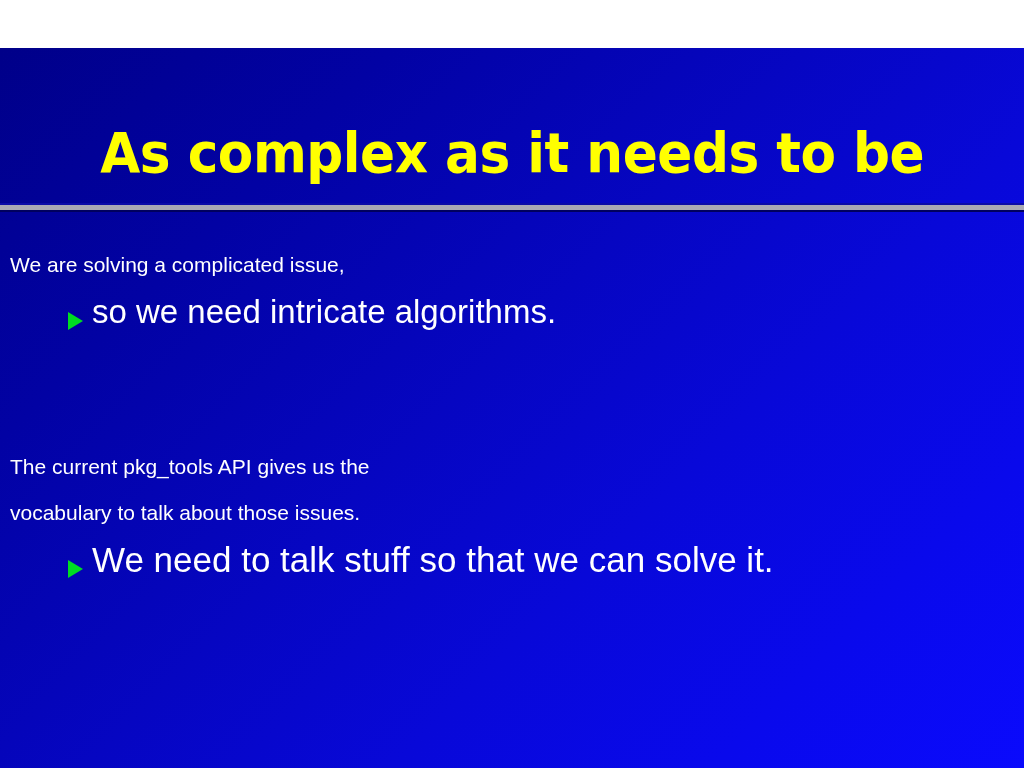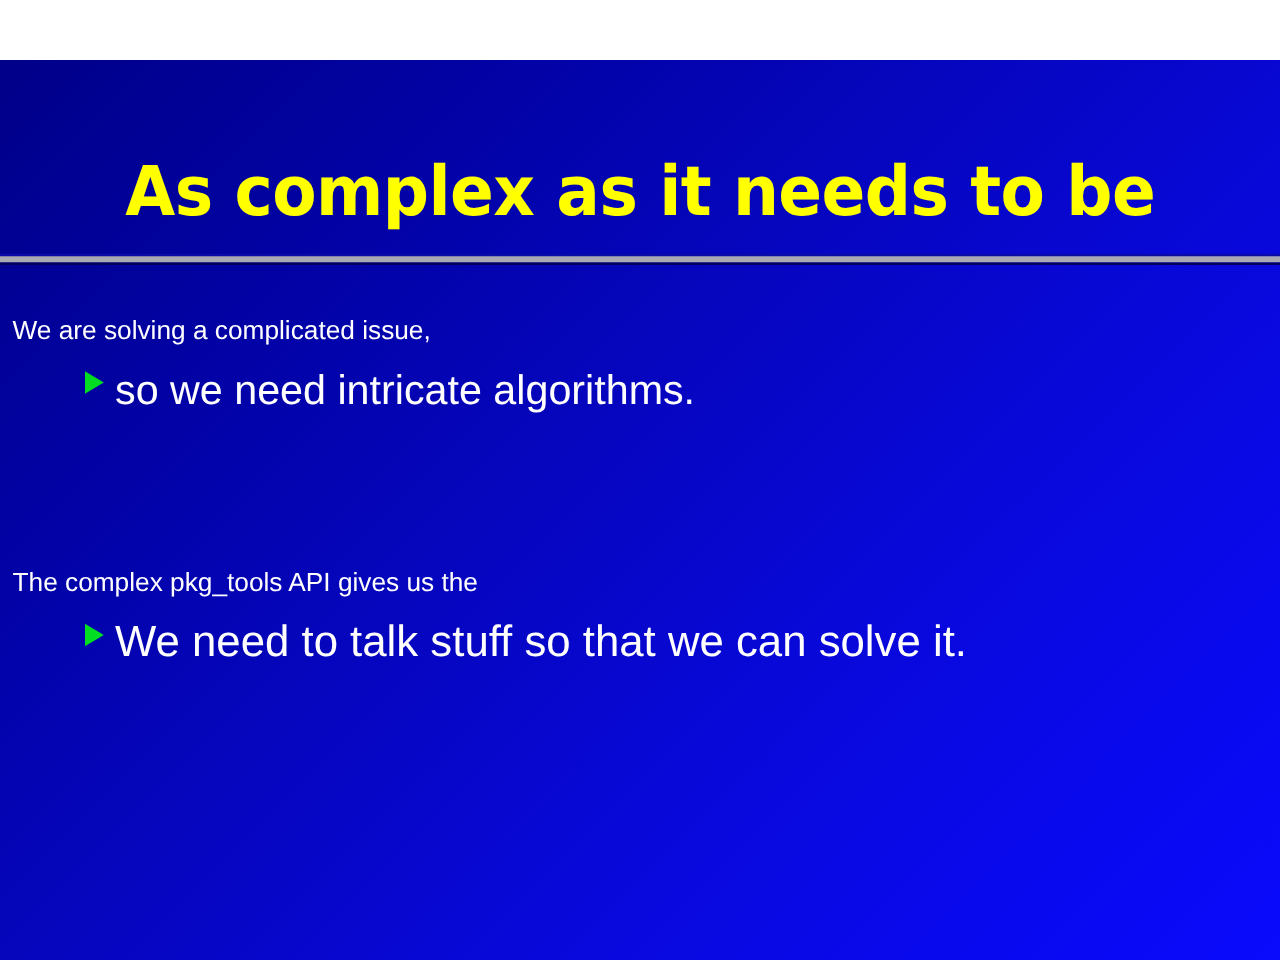--- a/index.html
+++ b/index.html
@@ -98,21 +98,21 @@
     padding-left: 10px;
     white-space: nowrap;
   }
 
   .spacer {
     height: 108px;
   }
 
   .bullet-line {
     display: flex;
-    align-items: center;
+    align-items: flex-end;
     padding-left: 68px;
     color: #ffffff;
     line-height: 48px;
     white-space: nowrap;
   }
   .bullet-line.lvl-a { font-size: 33px; }
   .bullet-line.lvl-b { font-size: 35px; }
 
   .bullet-marker {
     flex: none;
@@ -148,21 +148,22 @@
 
     <div class="para">We are solving a complicated issue,</div>
 
     <div class="bullet-line lvl-a">
       <span class="bullet-marker"></span>
       <span class="bullet-text">so we need intricate algorithms.</span>
     </div>
 
     <div class="spacer"></div>
 
-    <div class="para">The complex pkg_tools API gives us the</div>
+    <div class="para">The current pkg_tools API gives us the</div>
+    <div class="para">vocabulary to talk about those issues.</div>
 
     <div class="bullet-line lvl-b">
       <span class="bullet-marker"></span>
       <span class="bullet-text">We need to talk stuff so that we can solve it.</span>
     </div>
 
   </div>
 
 </div>
 

